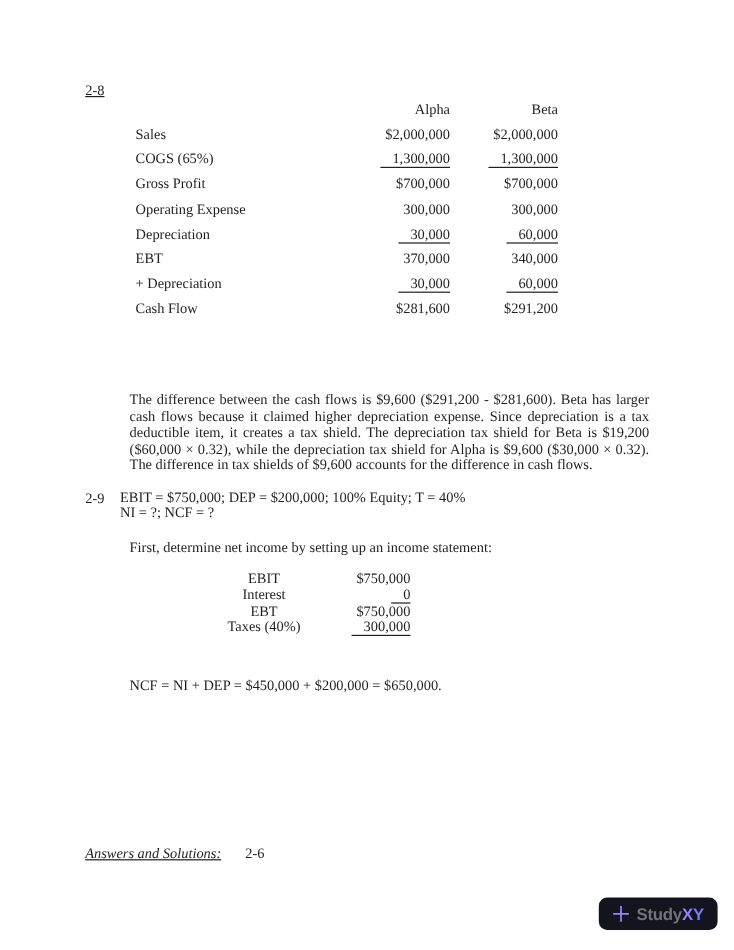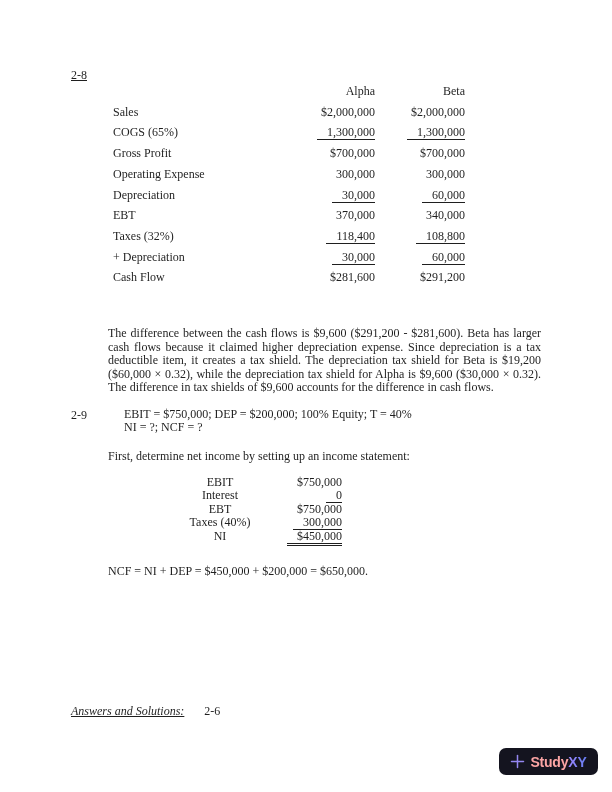--- a/index.html
+++ b/index.html
@@ -19,42 +19,42 @@
   .fin28 .c-beta{display:table-cell;width:90px;text-align:right;}
 
   
   .ul{border-bottom:1px solid #1f1f1f;padding-left:10px;}
   .ul2{border-bottom:3px double #1f1f1f;padding-left:10px;}
 
   
   .para{left:108px;top:327px;width:433px;line-height:13.6px;text-align:justify;}
 
   
-  .given{left:124px;top:408px;line-height:13.2px;}
+  .given{left:100px;top:408px;line-height:13.2px;}
   .intro{left:108px;top:449px;}
   .fin29{left:180px;top:476px;width:162px;line-height:13.4px;display:table;}
   .fin29 .frow{display:table-row;}
   .fin29 .c-label{display:table-cell;width:80px;text-align:center;}
   .fin29 .c-val{display:table-cell;width:82px;text-align:right;}
   .ncf{left:108px;top:564px;}
 
   
   .footer{left:71px;top:704px;}
   .footer .lbl{font-style:italic;margin-right:20px;text-decoration:underline;}
   .footer .ref{font-weight:normal;}
 
   
   .badge{
     left:499px;top:748px;width:99px;height:27px;
     background:#14141f;border-radius:7px;
     display:flex;align-items:center;justify-content:center;gap:5px;
     font-family:"Liberation Sans","DejaVu Sans",sans-serif;
     font-weight:bold;font-size:14px;letter-spacing:-0.2px;
   }
-  .badge .t-main{color:#fca5a5;}
+  .badge .t-main{color:#737373;}
   .badge .t-accent{
     background:linear-gradient(90deg,#9b87ff,#657df2);
     -webkit-background-clip:text;background-clip:text;
     -webkit-text-fill-color:transparent;color:#8583f5;
   }
 </style>
 </head>
 <body>
 
 <div class="page">
@@ -92,25 +92,20 @@
       <span class="c-label">Depreciation</span>
       <span class="c-alpha"><span class="ul">30,000</span></span>
       <span class="c-beta"><span class="ul">60,000</span></span>
     </div>
     <div class="frow">
       <span class="c-label">EBT</span>
       <span class="c-alpha"><span>370,000</span></span>
       <span class="c-beta"><span>340,000</span></span>
     </div>
     <div class="frow">
-      <span class="c-label">Taxes (32%)</span>
-      <span class="c-alpha"><span class="ul">118,400</span></span>
-      <span class="c-beta"><span class="ul">108,800</span></span>
-    </div>
-    <div class="frow">
       <span class="c-label">+ Depreciation</span>
       <span class="c-alpha"><span class="ul">30,000</span></span>
       <span class="c-beta"><span class="ul">60,000</span></span>
     </div>
     <div class="frow">
       <span class="c-label">Cash Flow</span>
       <span class="c-alpha"><span>$281,600</span></span>
       <span class="c-beta"><span>$291,200</span></span>
     </div>
   </div>
@@ -136,24 +131,20 @@
       <span class="c-val"><span class="ul">0</span></span>
     </div>
     <div class="frow">
       <span class="c-label">EBT</span>
       <span class="c-val"><span>$750,000</span></span>
     </div>
     <div class="frow">
       <span class="c-label">Taxes (40%)</span>
       <span class="c-val"><span class="ul">300,000</span></span>
     </div>
-    <div class="frow">
-      <span class="c-label">NI</span>
-      <span class="c-val"><span class="ul2">$450,000</span></span>
-    </div>
   </div>
 
   <div class="abs ncf">NCF = NI + DEP = $450,000 + $200,000 = $650,000.</div>
 
   <div class="abs footer">
     <span class="lbl">Answers and Solutions:</span><span class="ref">2-6</span>
   </div>
 
   <div class="abs badge">
     <span style="display:flex;">

